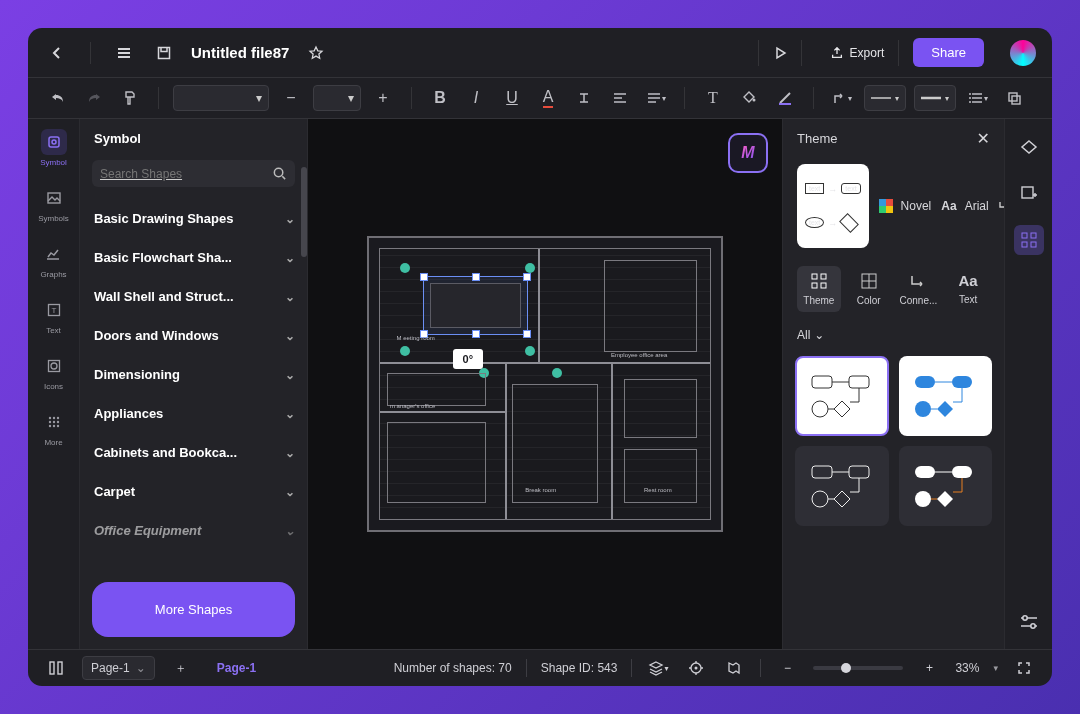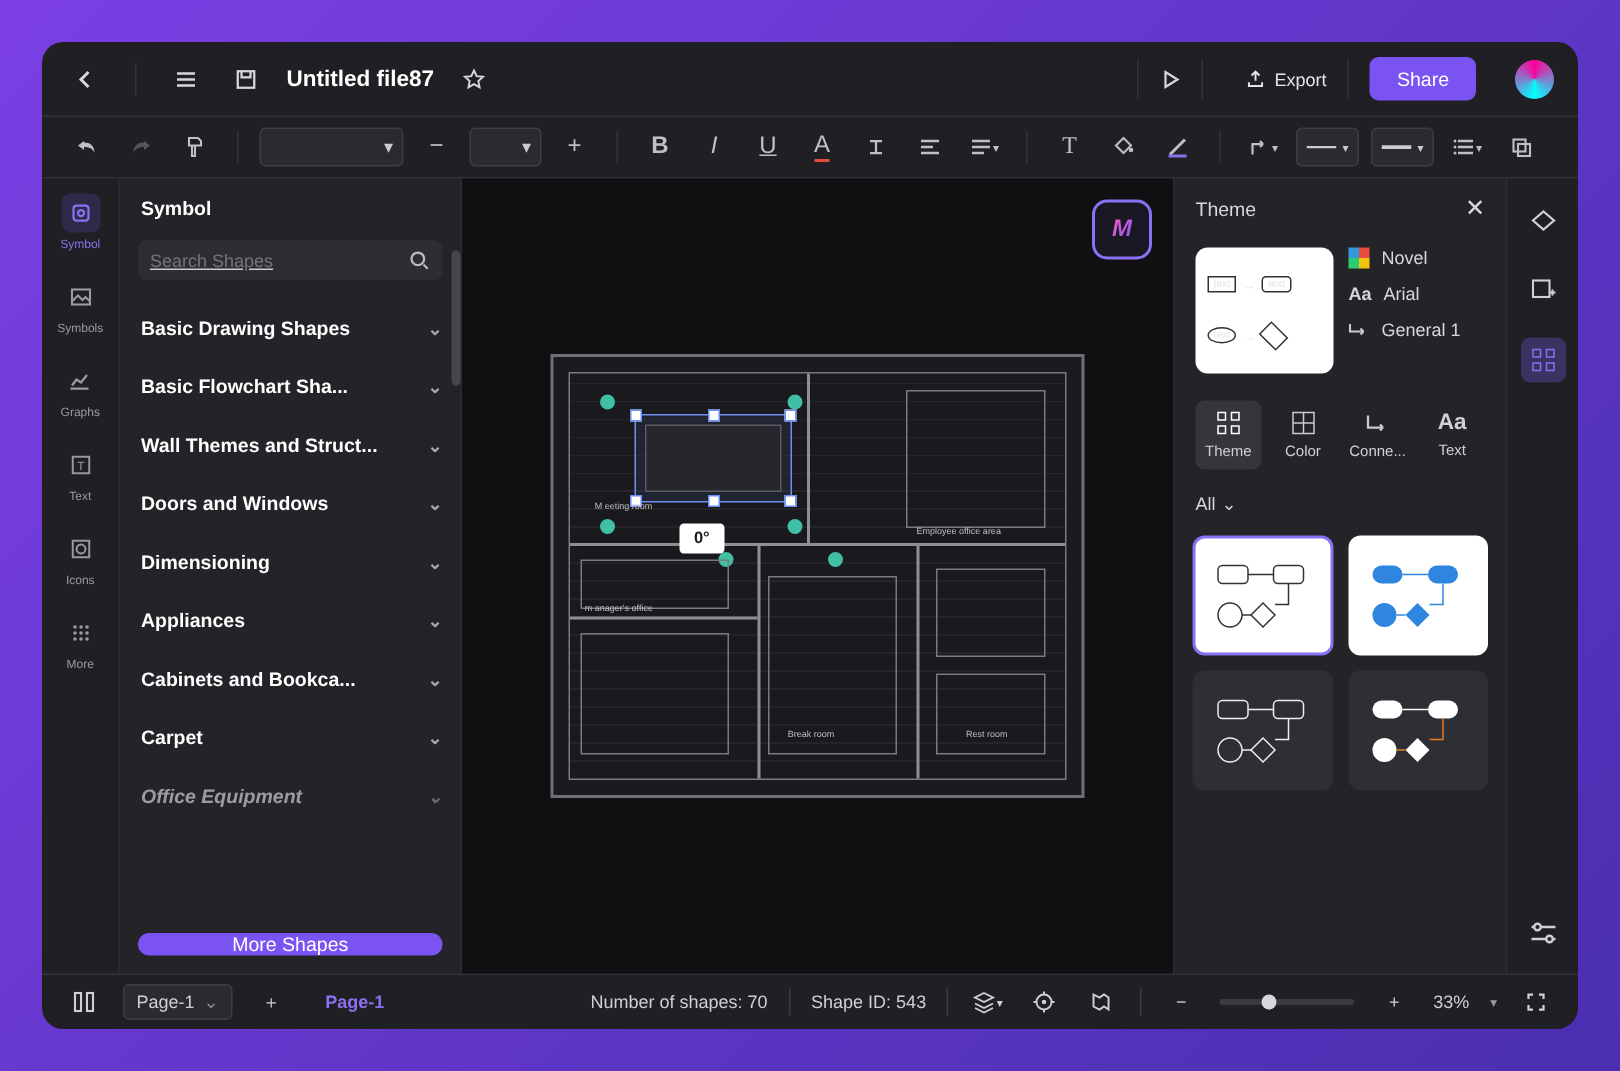--- a/index.html
+++ b/index.html
@@ -32,21 +32,21 @@
 
 .symbol-panel { width: 228px; background: #232328; border-right: 1px solid #2b2b30; display: flex; flex-direction: column; position: relative; }
 .symbol-panel .panel-title { font-weight: 700; font-size: 13px; padding: 12px 14px 8px; color: #fff; }
 .search-row { margin: 6px 12px; display: flex; align-items: center; background: #2d2d33; border-radius: 6px; padding: 6px 8px; }
 .search-row input { flex: 1; background: transparent; border: none; color: #ccc; font-size: 12px; outline: none; text-decoration: underline; }
 .search-row .search-icon { color: #bbb; }
 .cat-list { flex: 1; overflow: hidden; padding: 6px 6px 0 14px; }
 .cat-item { display: flex; justify-content: space-between; align-items: center; padding: 12px 6px 12px 0; font-size: 13px; font-weight: 700; color: #fff; cursor: pointer; }
 .cat-item.faded { opacity: .55; font-style: italic; }
 .cat-item .chev { color: #aaa; font-size: 12px; }
-.more-shapes-btn { margin: 10px 12px 12px; padding: 0 0; text-align: center; background: #7a53f2; color: #fff; border-radius: 16px; font-size: 13px; cursor: pointer; }
+.more-shapes-btn { margin: 10px 12px 12px; padding: 20px 0; text-align: center; background: #7a53f2; color: #fff; border-radius: 16px; font-size: 13px; cursor: pointer; }
 .panel-scrollbar { position: absolute; right: 0; top: 48px; width: 6px; height: 90px; background: #46464d; border-radius: 3px; }
 
 .canvas-area { flex: 1; background: #101012; position: relative; display: flex; align-items: center; justify-content: center; }
 .ai-badge { position: absolute; top: 14px; right: 14px; width: 40px; height: 40px; border-radius: 10px; border: 2px solid #8b70f3; display: flex; align-items: center; justify-content: center; cursor: pointer; background: #1a1824; }
 .ai-badge .glyph { font-size: 16px; font-weight: 800; font-style: italic; background: linear-gradient(135deg,#ff5fc7,#7a53f2); -webkit-background-clip: text; color: transparent; }
 .floorplan { width: 356px; height: 296px; border: 2px solid #6f6e74; background: #1a1a1f; position: relative; }
 .fp-inner { position: absolute; inset: 10px; border: 1.5px solid #7a797f; background:
   repeating-linear-gradient(0deg,#1a1a1e,#1a1a1e 11px,#252529 11px,#252529 12px),
   repeating-linear-gradient(90deg,transparent,transparent 11px,#252529 11px,#252529 12px);
 }
@@ -56,21 +56,21 @@
 .sel-box { position: absolute; border: 1px solid #6b8ff5; background: rgba(70,92,160,.15); }
 .sel-handle { position: absolute; width: 8px; height: 8px; background: #fff; border: 1px solid #6b8ff5; }
 .angle-badge { position: absolute; background: #fff; color: #1a1a1f; font-size: 11px; font-weight: 700; padding: 4px 10px; border-radius: 3px; }
 
 .theme-panel { width: 222px; background: #232328; border-left: 1px solid #2b2b30; display: flex; flex-direction: column; }
 .theme-hdr { display: flex; align-items: center; justify-content: space-between; padding: 10px 14px; }
 .theme-hdr .t { font-size: 13px; color: #d7d7db; }
 .theme-hdr .close { color: #d7d7db; cursor: pointer; font-size: 16px; }
 .theme-preview { margin: 6px 14px; display: flex; gap: 10px; }
 .preview-thumb { width: 92px; height: 84px; background: #fff; border-radius: 8px; padding: 8px; display: flex; flex-direction: column; justify-content: space-around; }
-.preview-meta { display: flex; flex-direction: column; gap: 10px; font-size: 12px; color: #d7d7db; }
+.preview-meta { display: flex; flex-direction: row; gap: 10px; font-size: 12px; color: #d7d7db; }
 .meta-row { display: flex; align-items: center; gap: 8px; }
 .color-grid { width: 14px; height: 14px; background: conic-gradient(#e74c3c 0 25%,#f1c40f 0 50%,#2ecc71 0 75%,#3498db 0); }
 .theme-tabs { display: flex; gap: 6px; padding: 12px 14px 8px; }
 .theme-tab { flex: 1; display: flex; flex-direction: column; align-items: center; gap: 5px; font-size: 10px; color: #cfcfd5; cursor: pointer; padding: 6px 0; border-radius: 6px; }
 .theme-tab.active { background: #35353c; }
 .theme-link { padding: 4px 14px; }
 .theme-link span { font-size: 12px; color: #8b70f3; border-bottom: 1px solid #8b70f3; padding-bottom: 2px; }
 .filter-row { padding: 8px 14px; font-size: 12px; color: #d7d7db; display: flex; align-items: center; gap: 4px; cursor: pointer; }
 .theme-grid { padding: 6px 12px; display: grid; grid-template-columns: 1fr 1fr; gap: 10px; }
 .theme-card { height: 80px; border-radius: 8px; background: #2e2e35; cursor: pointer; display: flex; align-items: center; justify-content: center; }
@@ -331,21 +331,21 @@
         <div class="cat-list">
           <div class="cat-item">
               <span>Basic Drawing Shapes</span>
               <span class="chev">⌄</span>
             </div>
           <div class="cat-item">
               <span>Basic Flowchart Sha...</span>
               <span class="chev">⌄</span>
             </div>
           <div class="cat-item">
-              <span>Wall Themes and Struct...</span>
+              <span>Wall Shell and Struct...</span>
               <span class="chev">⌄</span>
             </div>
           <div class="cat-item">
               <span>Doors and Windows</span>
               <span class="chev">⌄</span>
             </div>
           <div class="cat-item">
               <span>Dimensioning</span>
               <span class="chev">⌄</span>
             </div>

